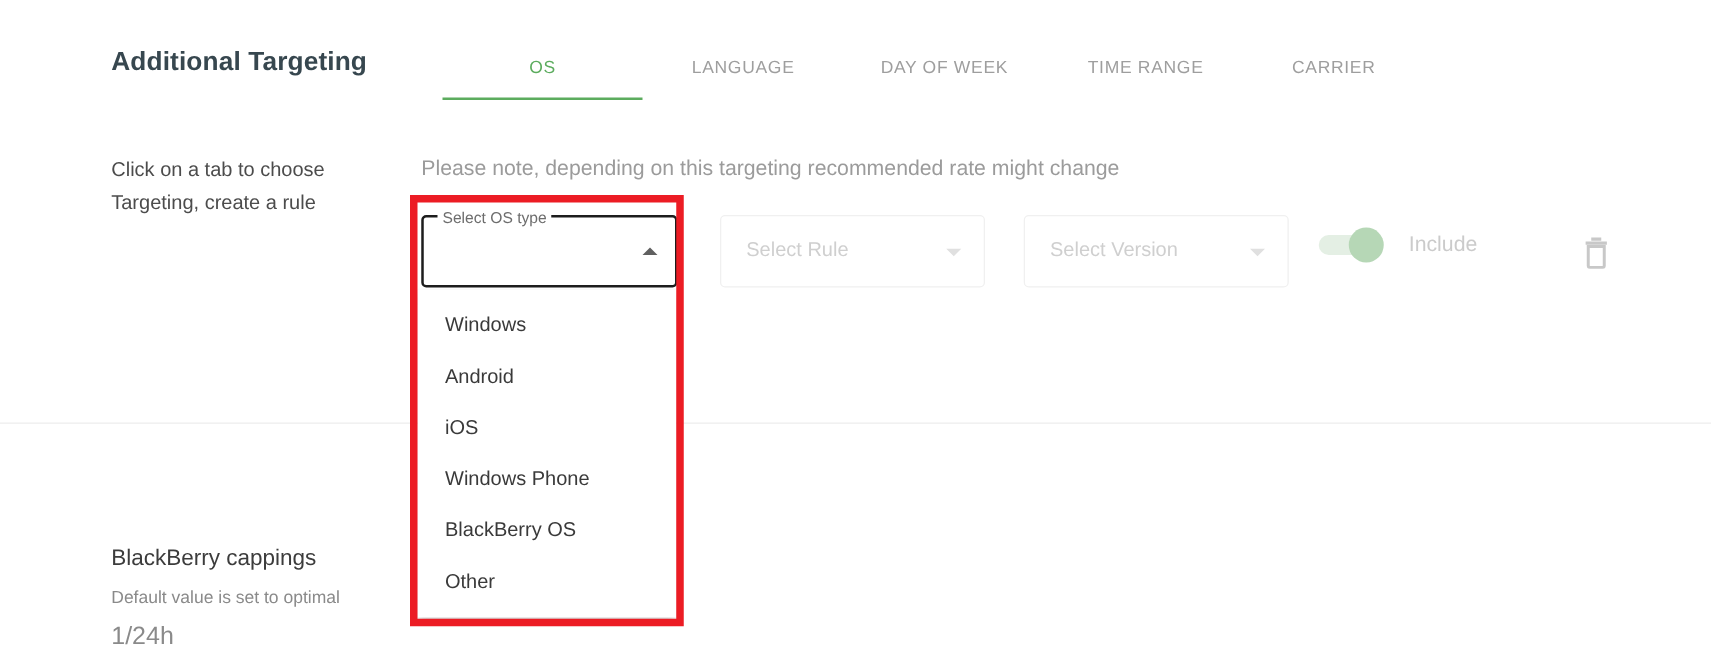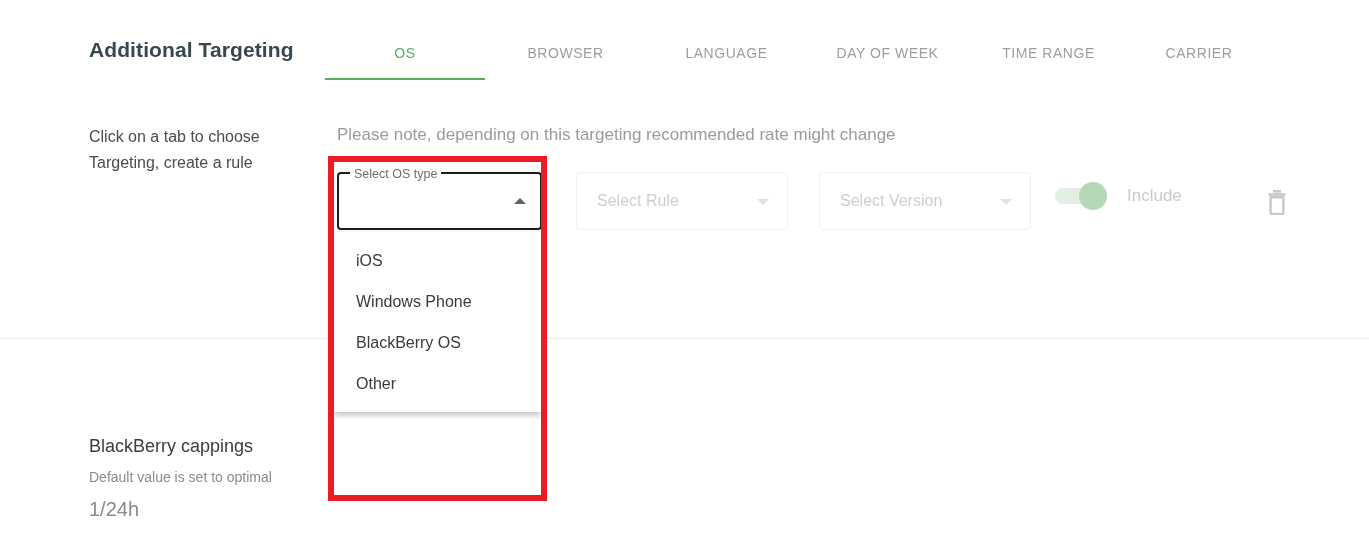--- a/index.html
+++ b/index.html
@@ -27,21 +27,21 @@
     color: #37474f;
     letter-spacing: 0.1px;
     white-space: nowrap;
   }
   #targeting-title { left: 89px; top: 38px; }
   #cappings-title  { left: 89px; top: 373px; }
 
   
   .tabs {
     position: absolute;
-    left: 325px;
+    left: 354px;
     top: 34px;
     height: 46px;
     display: flex;
     align-items: flex-start;
   }
   .tab {
     position: relative;
     height: 46px;
     display: flex;
     align-items: flex-start;
@@ -296,21 +296,20 @@
 </style>
 </head>
 <body>
 
 <div id="root">
 
   <div id="targeting-title" class="section-title">Additional Targeting</div>
 
   <div class="tabs">
     <button id="tab-os" class="tab active">OS</button>
-    <button id="tab-browser" class="tab">BROWSER</button>
     <button id="tab-language" class="tab">LANGUAGE</button>
     <button id="tab-dayofweek" class="tab">DAY OF WEEK</button>
     <button id="tab-timerange" class="tab">TIME RANGE</button>
     <button id="tab-carrier" class="tab">CARRIER</button>
   </div>
 
   <div id="helper-text">Click on a tab to choose Targeting, create a rule</div>
 
   <div id="note-text">Please note, depending on this targeting recommended rate might change</div>
 
@@ -343,20 +342,22 @@
     <span id="delete-rule">
       <svg viewBox="0 0 24 26" width="24" height="26" aria-hidden="true">
         <rect x="8" y="1" width="8" height="2.6" fill="#c8c8c8"></rect>
         <rect x="3.5" y="4.2" width="17" height="2.6" fill="#c8c8c8"></rect>
         <path d="M5.6 8.2 h12.8 v15.2 a1.6 1.6 0 0 1 -1.6 1.6 H7.2 a1.6 1.6 0 0 1 -1.6 -1.6 Z" fill="none" stroke="#c8c8c8" stroke-width="2.4"></path>
       </svg>
     </span>
   </div>
 
   <div id="os-dropdown">
+    <div class="dd-option">Windows</div>
+    <div class="dd-option">Android</div>
     <div class="dd-option">iOS</div>
     <div class="dd-option">Windows Phone</div>
     <div class="dd-option">BlackBerry OS</div>
     <div class="dd-option">Other</div>
   </div>
 
   <div id="annotation-box"></div>
 
   <div id="divider"></div>
 

